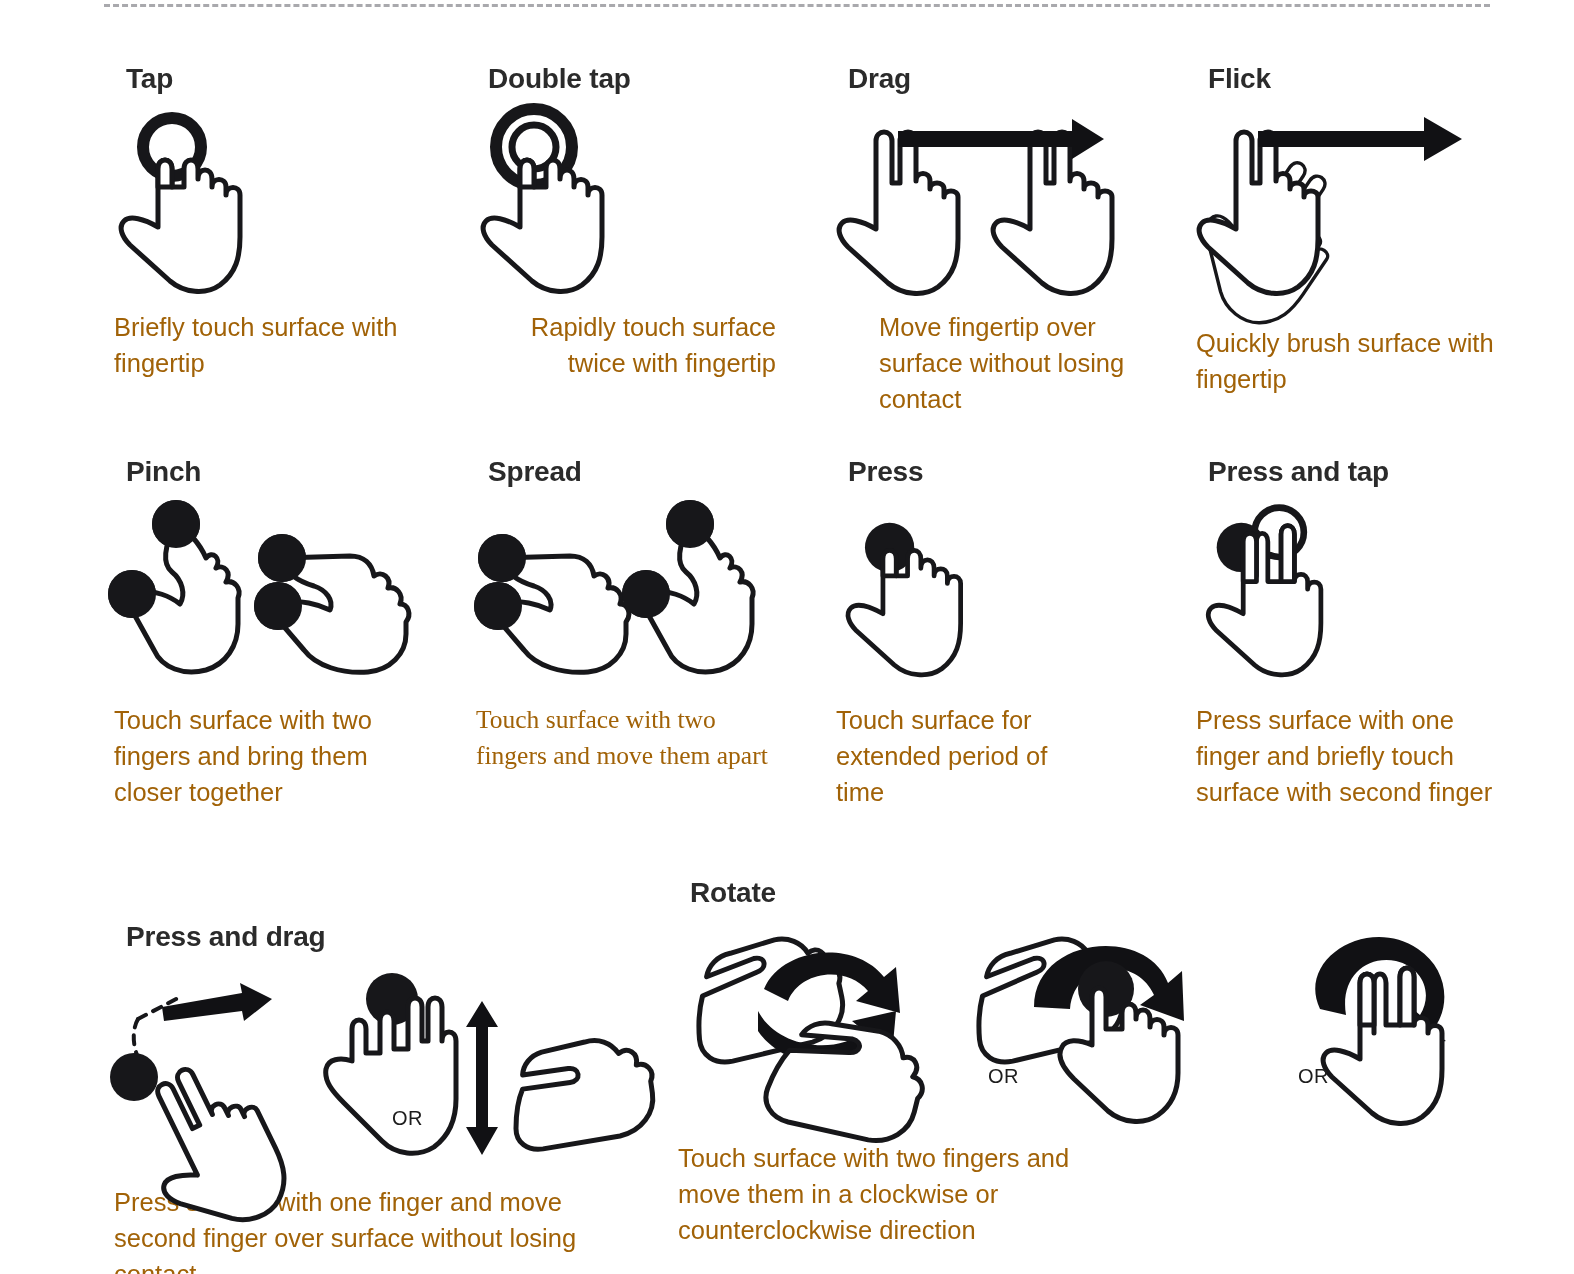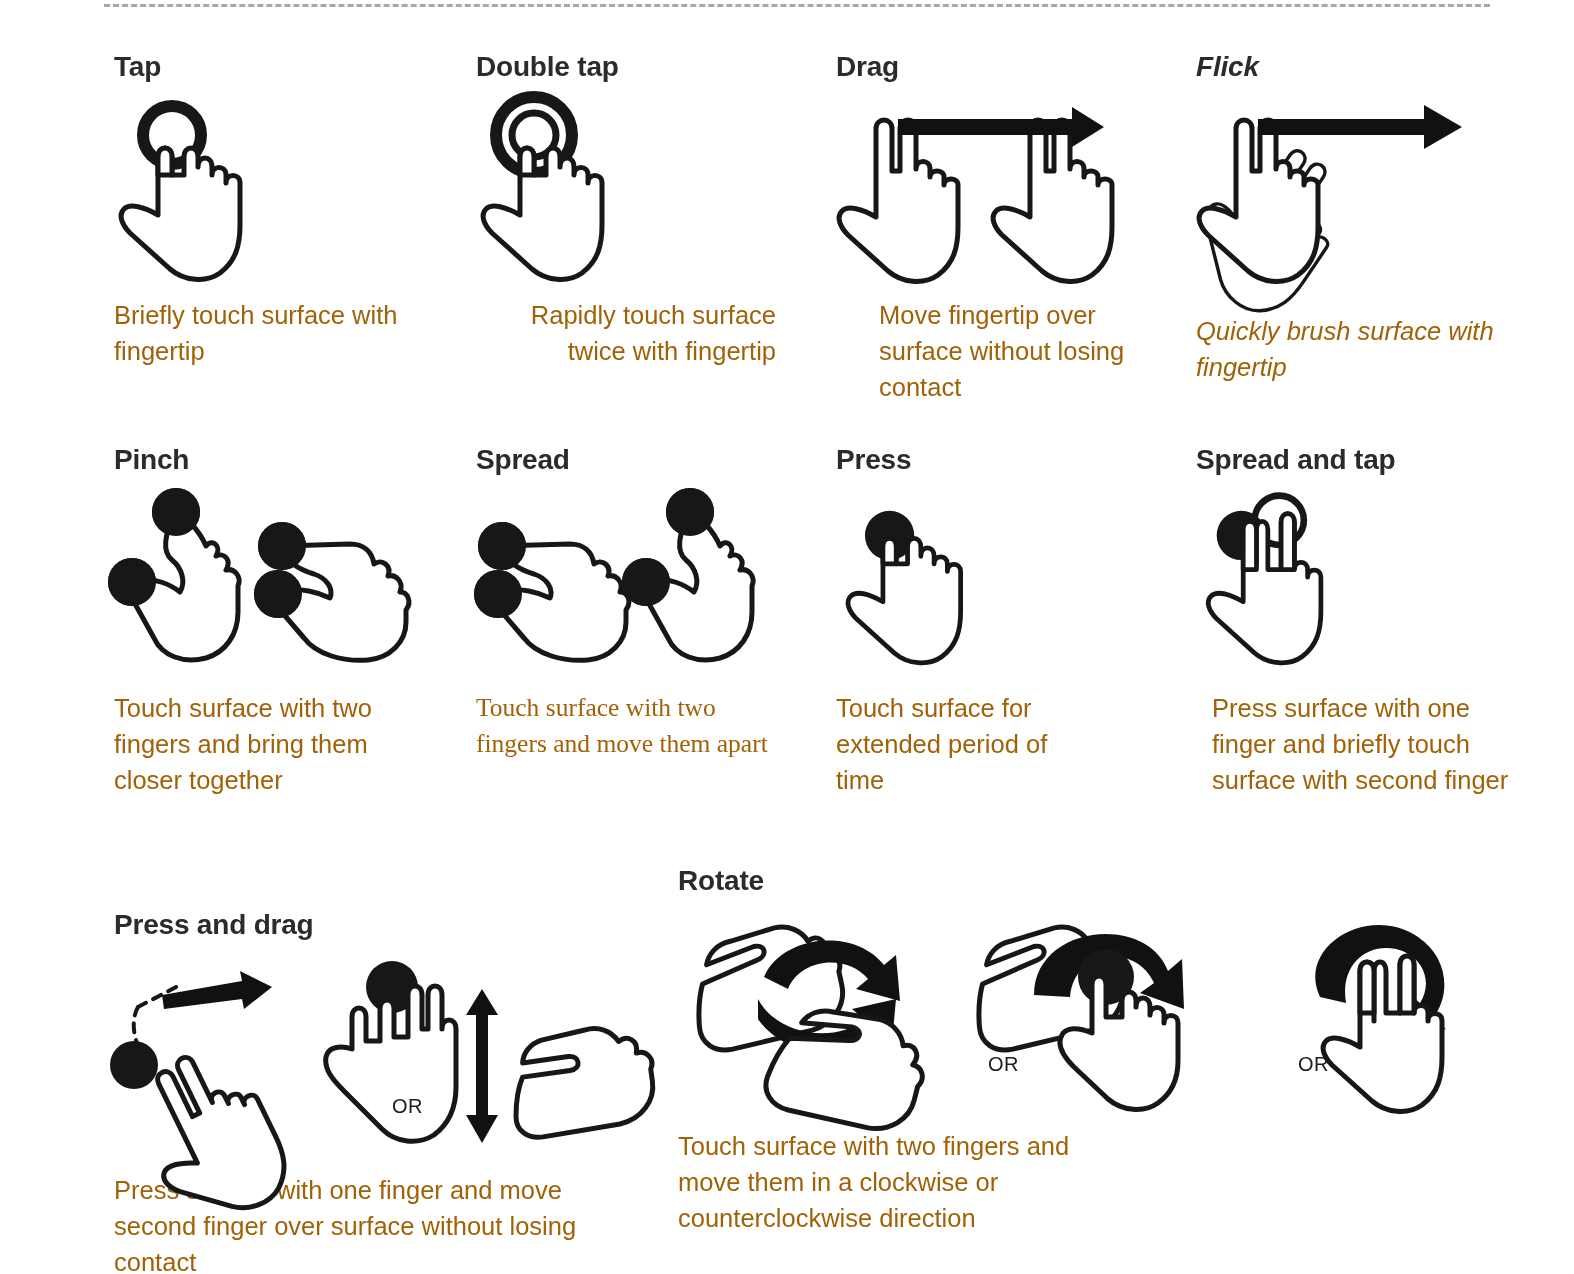--- a/index.html
+++ b/index.html
@@ -31,21 +31,21 @@
   }
   .card {
     position: absolute;
   }
   .card-title {
     font-size: 28px;
     font-weight: bold;
     color: #2b2b2b;
     letter-spacing: -0.2px;
     line-height: 1.1;
-    margin: 0;
+    margin: 12px;
     white-space: nowrap;
   }
   .card-art {
     position: relative;
   }
   .card-desc {
     font-size: 25.5px;
     color: #a16207;
     line-height: 36px;
     margin: 0;
@@ -186,21 +186,21 @@
           C46 196 24 194 10 182
           L-30 146 C-38 138 -42 128 -36 122
           C-30 116 -16 120 -2 128 L-2 40
           C-2 28 14 28 14 40 L14 82 Z" transform="translate(196,-8)"></path>
         <path class="arrow-solid" d="M62 22 L236 22 L236 10 L268 30 L236 50 L236 38 L62 38 Z"></path>
       </svg>
     </div>
     <div class="card-desc" style="width:270px;margin-left:43px;">Move fingertip over surface without losing contact</div>
   </div>
 
-  <div class="card" style="left:1196px; top:52px; width:340px;font-style:italic;">
+  <div class="card" style="left:1196px; top:52px; width:340px;">
     <div class="card-title">Flick</div>
     <div class="card-art" style="height:200px; margin-top:14px;">
       <svg width="280" height="190" viewBox="0 0 280 190" aria-hidden="true">
         <g transform="translate(118,26) rotate(34)">
           <path class="hand-out-thin" d="
             M22 82 L22 40 C22 28 38 28 38 40 L38 80
             C38 70 52 70 52 80 L52 88
             C52 80 66 80 66 88 L66 96
             C66 88 80 88 80 96 L80 138
             C80 158 76 174 60 186
@@ -352,21 +352,21 @@
           C84 48 70 48 70 60
           L70 78
           Z"></path>
         <path class="hand-out" d="M44 60 C44 48 58 48 58 60 L58 78 L44 78 Z" fill="#ffffff"></path>
       </svg>
     </div>
     <div class="card-desc" style="width:250px;">Touch surface for extended period of time</div>
   </div>
 
   <div class="card" style="left:1196px; top:445px; width:340px;">
-    <div class="card-title">Spread and tap</div>
+    <div class="card-title">Press and tap</div>
     <div class="card-art" style="height:200px; margin-top:14px;">
       <svg width="210" height="180" viewBox="0 0 210 190" aria-hidden="true">
         <circle class="ring-open-thin" cx="82" cy="32" r="26"></circle>
         <circle class="dot-solid" cx="42" cy="48" r="26"></circle>
         <path class="hand-out" d="
           M58 78
           L58 42
           C58 30 44 30 44 42
           L44 118
           C30 110 16 106 10 112
@@ -382,21 +382,21 @@
           C98 22 84 22 84 34
           L84 84
           L70 84
           L70 42
           C70 30 58 30 58 42
           Z"></path>
         <path class="hand-out" d="M44 42 C44 30 58 30 58 42 L58 84 L44 84 Z" fill="#ffffff"></path>
         <path class="hand-out" d="M84 34 C84 22 98 22 98 34 L98 84 L84 84 Z" fill="#ffffff"></path>
       </svg>
     </div>
-    <div class="card-desc" style="width:300px;margin-left:16px;">Press surface with one finger and briefly touch surface with second finger</div>
+    <div class="card-desc" style="width:300px;">Press surface with one finger and briefly touch surface with second finger</div>
   </div>
 
   <div class="card" style="left:114px; top:910px; width:560px;">
     <div class="card-title">Press and drag</div>
     <div class="card-art" style="height:215px; margin-top:16px;">
       <svg width="520" height="195" viewBox="0 0 520 195" aria-hidden="true">
 
         <g transform="translate(0,4)">
           <path class="dash-path" d="M24 46 C16 60 20 82 30 96"></path>
           <path class="dash-path" d="M24 46 L66 24"></path>

